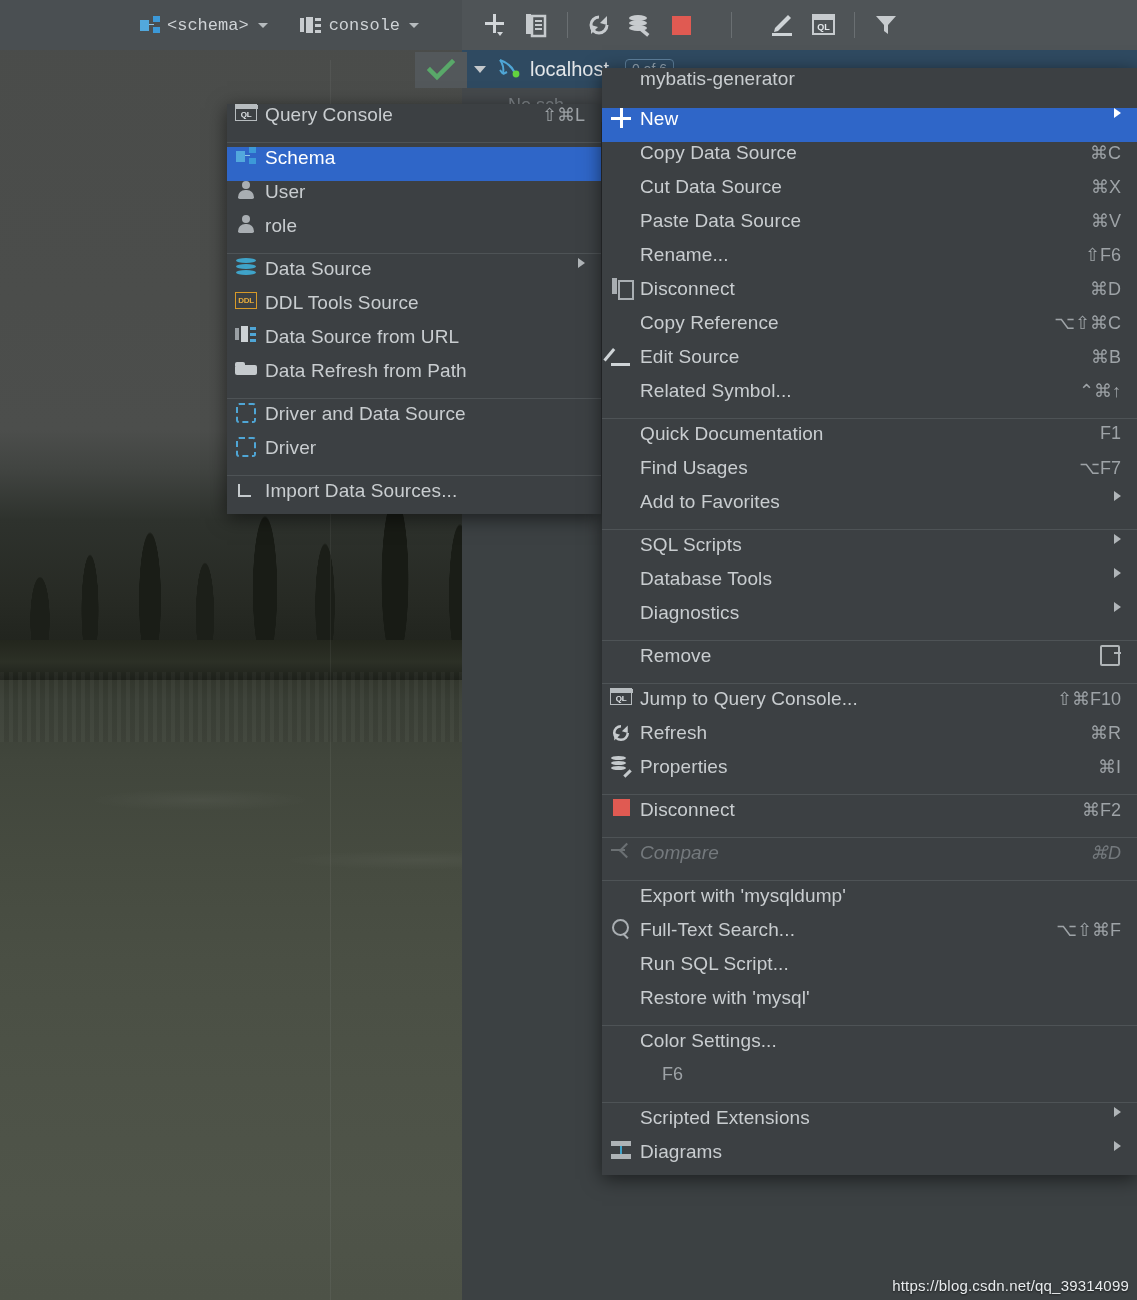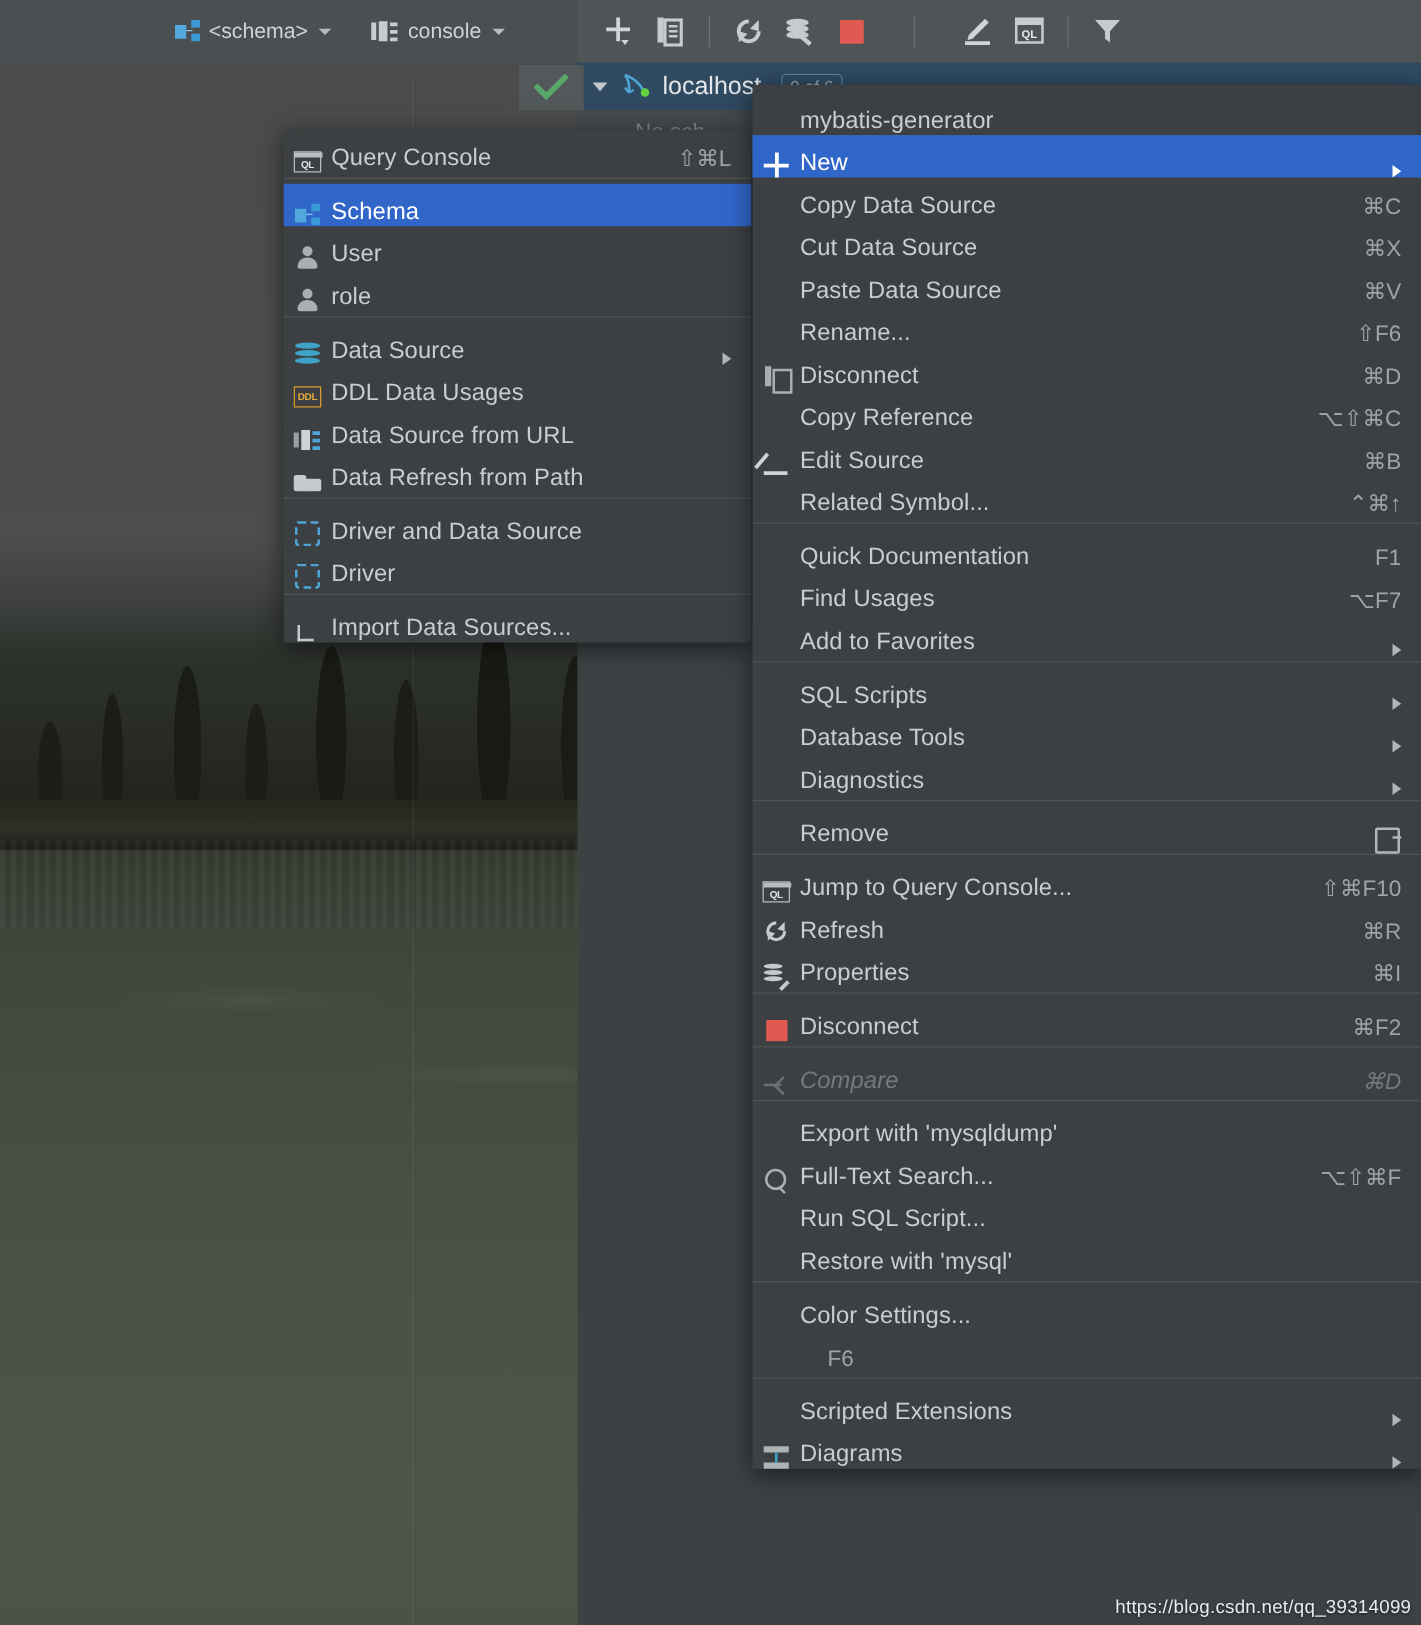--- a/index.html
+++ b/index.html
@@ -70,21 +70,21 @@
 
   
   .toolbar {
     position: absolute; left: 0; top: 0; width: 1137px; height: 50px;
     background: #4a4f52; display: flex; align-items: center;
   }
   .toolbar-left {
     width: 462px; height: 50px; display: flex; align-items: center;
     gap: 14px; padding-left: 140px; background: #4a4f52;
   }
-  .tb-combo { display: flex; align-items: center; gap: 7px; cursor: default; }
+  .tb-combo { display: flex; align-items: center; gap: 7px; cursor: default; font-family: Liberation Mono, monospace; }
   .tb-combo .lbl { color: #cfd3d6; font-size: 17px; }
   .chev { width: 0; height: 0; border-left: 5px solid transparent;
           border-right: 5px solid transparent; border-top: 5px solid #b6bbbe; margin-left: 2px; }
   .toolbar-right {
     flex: 1; height: 50px; background: #4f5457; display: flex;
     align-items: center; gap: 3px; padding-left: 14px;
   }
   .tb-btn { width: 38px; height: 34px; display: flex; align-items: center; justify-content: center; cursor: default; }
   .tb-sep { width: 1px; height: 26px; background: #6a6f72; margin: 0 9px; }
 
@@ -129,22 +129,22 @@
   
   .menu {
     position: absolute; background: #3c4043;
     box-shadow: 0 4px 18px rgba(0,0,0,.55);
     padding: 0; font-size: 19px; color: #c9cdd0;
   }
   .menu.left-menu  { left: 227px; top: 104px; width: 374px; }
   .menu.right-menu { left: 602px; top: 68px; width: 535px; }
 
   .mi {
-    display: flex; align-items: flex-end; height: 34px;
-    padding: 12px 16px 0 0; cursor: default; position: relative;
+    display: flex; align-items: flex-start; height: 34px;
+    padding: 0 16px 0 0; cursor: default; position: relative;
   }
   .mi .gutter { width: 38px; min-width: 38px; display: flex; align-items: center; justify-content: center; }
   .mi .text { flex: 1; white-space: nowrap; letter-spacing: .1px; }
   .mi .accel { color: #9ea3a7; font-size: 18px; padding-left: 22px; white-space: nowrap; }
   .mi .submark { width: 0; height: 0; border-top: 5px solid transparent; border-bottom: 5px solid transparent;
                  border-left: 7px solid #b0b5b8; margin-left: 14px; }
   .mi.sel { background: #2f66c8; }
   .mi.sel .text, .mi.sel .accel { color: #ffffff; }
   .mi.sel .submark { border-left-color: #ffffff; }
   .mi.disabled .text, .mi.disabled .accel { color: #74797d; font-style: italic; }
@@ -392,21 +392,21 @@
       <span class="text">Data Source</span>
       <span class="submark"></span>
     </div>
 
     <div class="mi">
       <span class="gutter">
         <span class="ic-ddl">
             <span>DDL</span>
           </span>
       </span>
-      <span class="text">DDL Data Usages</span>
+      <span class="text">DDL Tools Source</span>
     </div>
 
     <div class="mi">
       <span class="gutter">
         <span class="ic-url">
             <i class="l"></i>
             <i class="m"></i>
             <i class="r1"></i>
             <i class="r2"></i>
             <i class="r3"></i>

